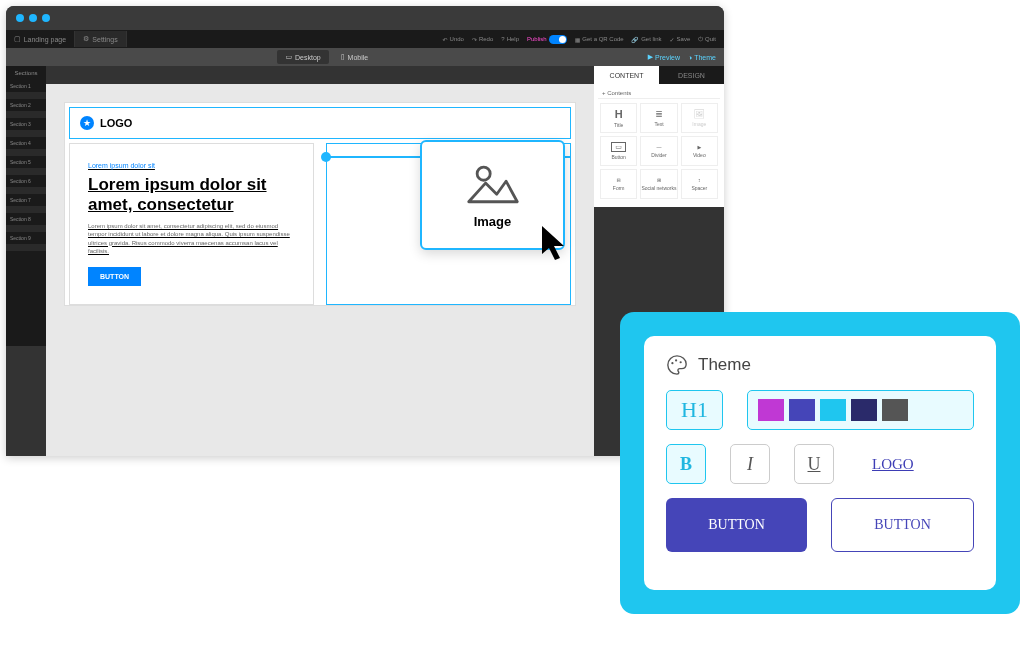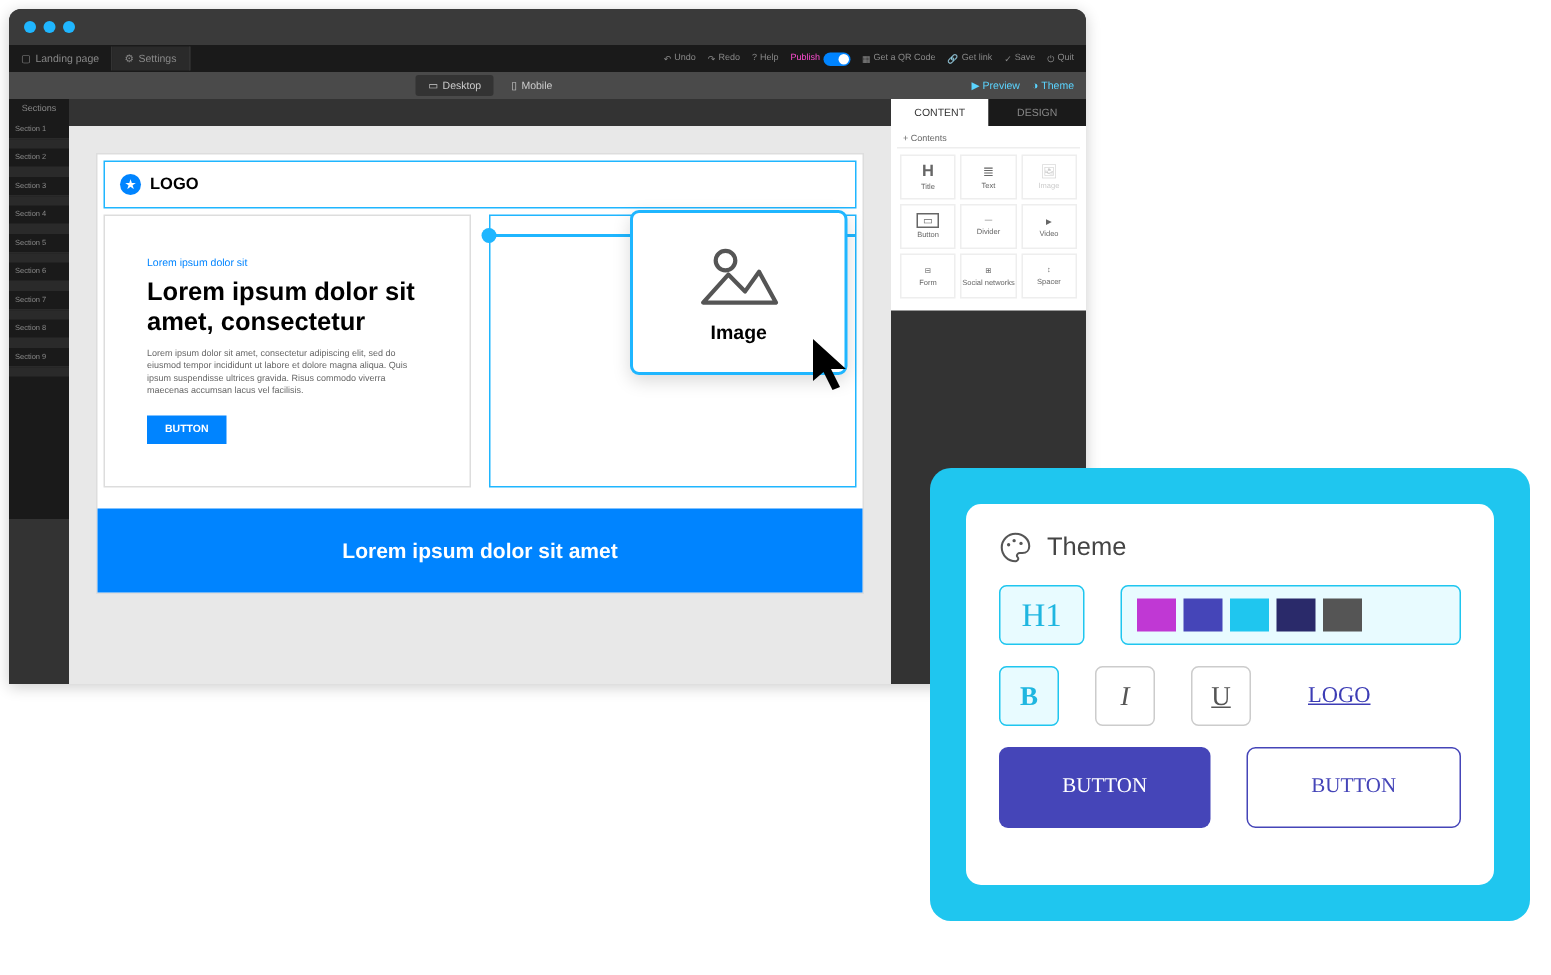--- a/index.html
+++ b/index.html
@@ -40,21 +40,21 @@
 .section-item { font-size:5px; color:#888; padding:3px 4px; border-bottom:1px solid #2a2a2a; }
 .section-sub { height:6px; background:#2a2a2a; }
 
 .canvas { position:absolute; left:40px; top:78px; right:130px; bottom:0; background:#e8e8e8; overflow:hidden; }
 .page { margin:18px; background:#fff; border:1px solid #ddd; }
 .logo-bar { display:flex; align-items:center; gap:6px; padding:8px 10px; border:1px solid #1fb6ff; margin:4px; }
 .logo-star { width:14px; height:14px; background:#0084ff; border-radius:50%; display:flex; align-items:center; justify-content:center; color:#fff; font-size:9px; }
 .logo-text { font-weight:bold; font-size:11px; }
 
 .content-row { display:flex; gap:12px; padding:0 4px; }
-.content-box { flex:1; border:1px solid #ddd; padding:28px; min-height:140px; }
+.content-box { flex:1; border:1px solid #ddd; padding:18px; min-height:140px;text-decoration:underline; }
 .content-box.drop-target { border:1px solid #1fb6ff; position:relative; }
 .drop-handle { position:absolute; left:-6px; top:8px; width:10px; height:10px; background:#1fb6ff; border-radius:50%; }
 .drop-line { position:absolute; left:0; top:12px; right:0; height:2px; background:#1fb6ff; }
 .box-label { font-size:7px; color:#0084ff; margin-bottom:6px; }
 .box-title { font-size:17px; font-weight:bold; line-height:1.2; margin-bottom:6px; }
 .box-body { font-size:6px; color:#666; line-height:1.4; margin-bottom:10px; }
 .box-button { background:#0084ff; color:#fff; font-size:7px; padding:6px 12px; display:inline-block; font-weight:bold; }
 
 .blue-section { background:#0084ff; color:#fff; text-align:center; padding:20px 0; margin-top:14px; font-size:14px; font-weight:bold; }
 
@@ -208,21 +208,20 @@
           <div class="box-label">Lorem ipsum dolor sit</div>
           <div class="box-title">Lorem ipsum dolor sit amet, consectetur</div>
           <div class="box-body">Lorem ipsum dolor sit amet, consectetur adipiscing elit, sed do eiusmod tempor incididunt ut labore et dolore magna aliqua. Quis ipsum suspendisse ultrices gravida. Risus commodo viverra maecenas accumsan lacus vel facilisis.</div>
           <div class="box-button">BUTTON</div>
         </div>
         <div class="content-box drop-target">
           <div class="drop-line"></div>
           <div class="drop-handle"></div>
         </div>
       </div>
-      <div class="blue-section">Lorem ipsum dolor sit amet</div>
     </div>
   </div>
 </div>
 
 <div class="drag-card">
   <svg viewBox="0 0 60 46">
     <circle cx="20" cy="12" r="7" fill="none" stroke="#555" stroke-width="3"></circle>
     <path d="M4 42 L22 22 L34 34 L44 20 L56 42 Z" fill="none" stroke="#555" stroke-width="3" stroke-linejoin="round"></path>
   </svg>
   <div class="drag-label">Image</div>

